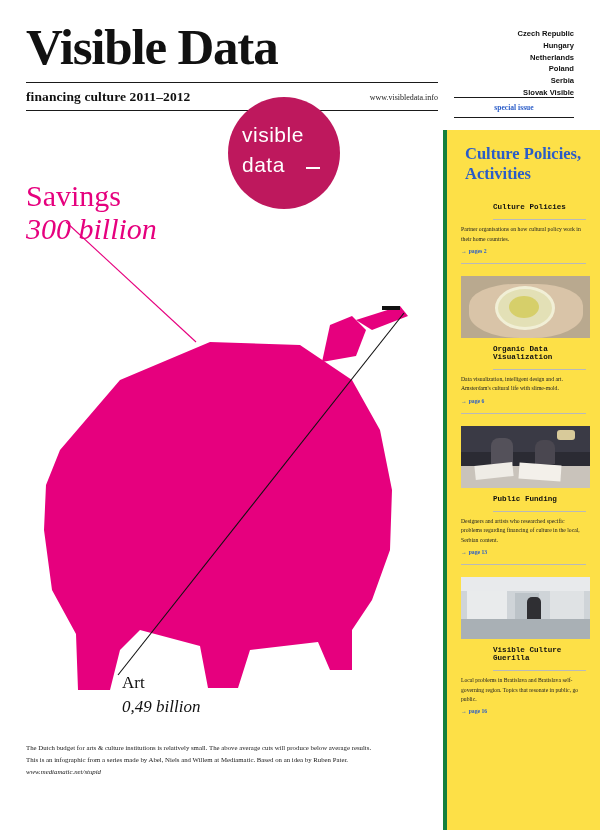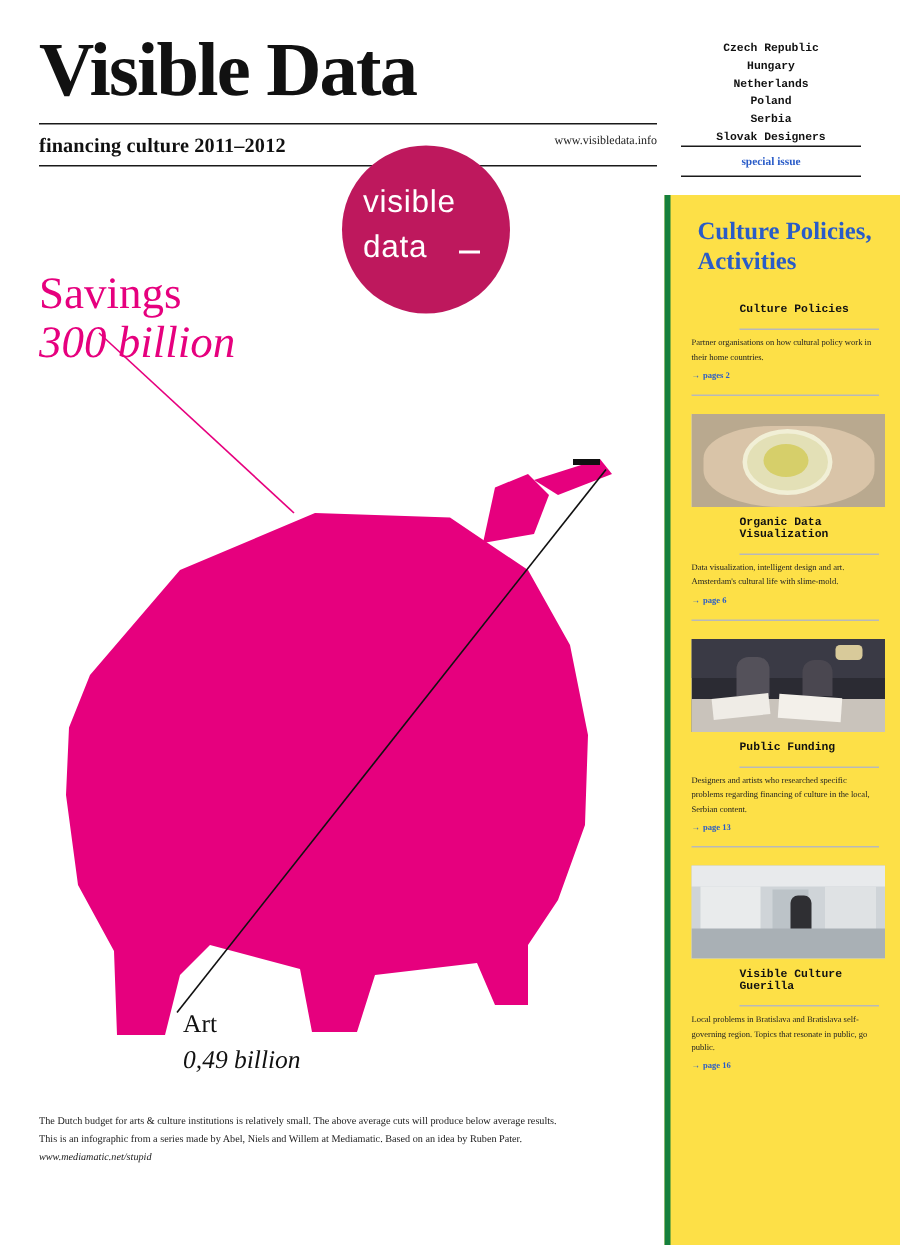--- a/index.html
+++ b/index.html
@@ -29,21 +29,21 @@
     line-height: 1;
     color: #111111;
   }
   .mast-rule {
     border-top: 1.5px solid #1a1a1a;
     margin-top: 9px;
     width: 412px;
   }
   .mast-sub-row {
     display: flex;
-    align-items: flex-start;
+    align-items: center;
     justify-content: space-between;
     width: 412px;
     padding-top: 6px;
   }
   .mast-sub {
     font-family: "Liberation Serif", serif;
     font-weight: bold;
     font-size: 13.5px;
     color: #111111;
     letter-spacing: 0.1px;
@@ -57,22 +57,22 @@
     border-top: 1.5px solid #1a1a1a;
     width: 412px;
     margin-top: 5px;
   }
 
   
   .countries {
     position: absolute;
     right: 26px; top: 28px;
     width: 120px;
-    text-align: center;
-    font-family: Liberation Mono, monospace;
+    text-align: right;
+    font-family: Liberation Sans, sans-serif;
     font-weight: bold;
     font-size: 7.6px;
     line-height: 1.55;
     color: #111111;
   }
   .special-rule-top {
     position: absolute;
     right: 26px; top: 97px;
     width: 120px;
     border-top: 1.5px solid #1a1a1a;
@@ -268,21 +268,21 @@
     </div>
     <div class="mast-rule2"></div>
   </div>
 
   <div class="countries">
     <div>Czech Republic</div>
     <div>Hungary</div>
     <div>Netherlands</div>
     <div>Poland</div>
     <div>Serbia</div>
-    <div>Slovak Designers</div>
+    <div>Slovak Visible</div>
   </div>
   <div class="special-rule-top"></div>
   <div class="special-issue">special issue</div>
   <div class="special-rule-bot"></div>
 
   <div class="logo-badge">
     <div class="logo-l1">visible</div>
     <div class="logo-l2">data</div>
     <div class="logo-dash"></div>
   </div>

